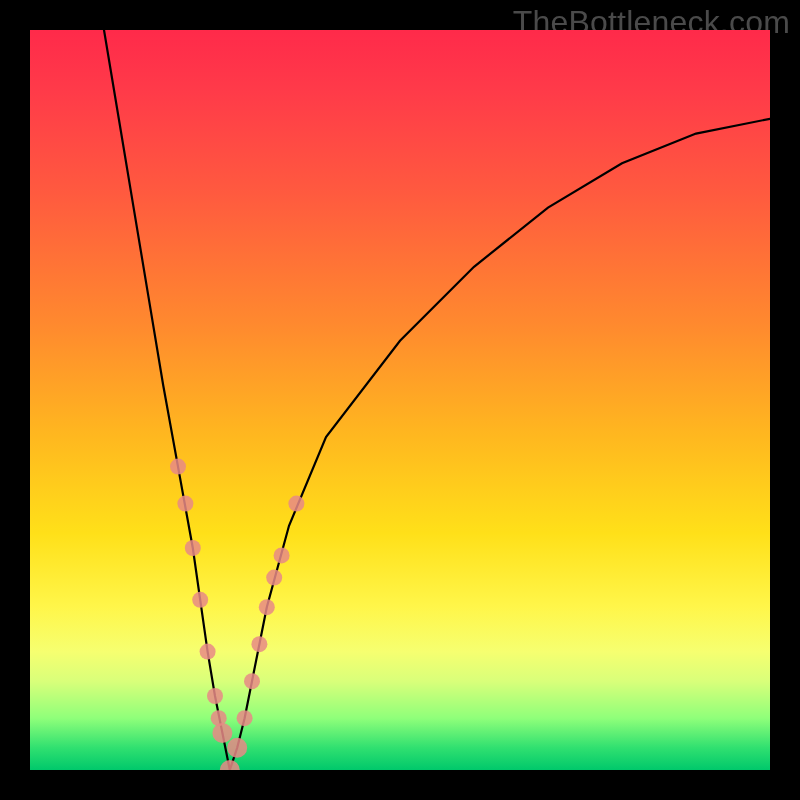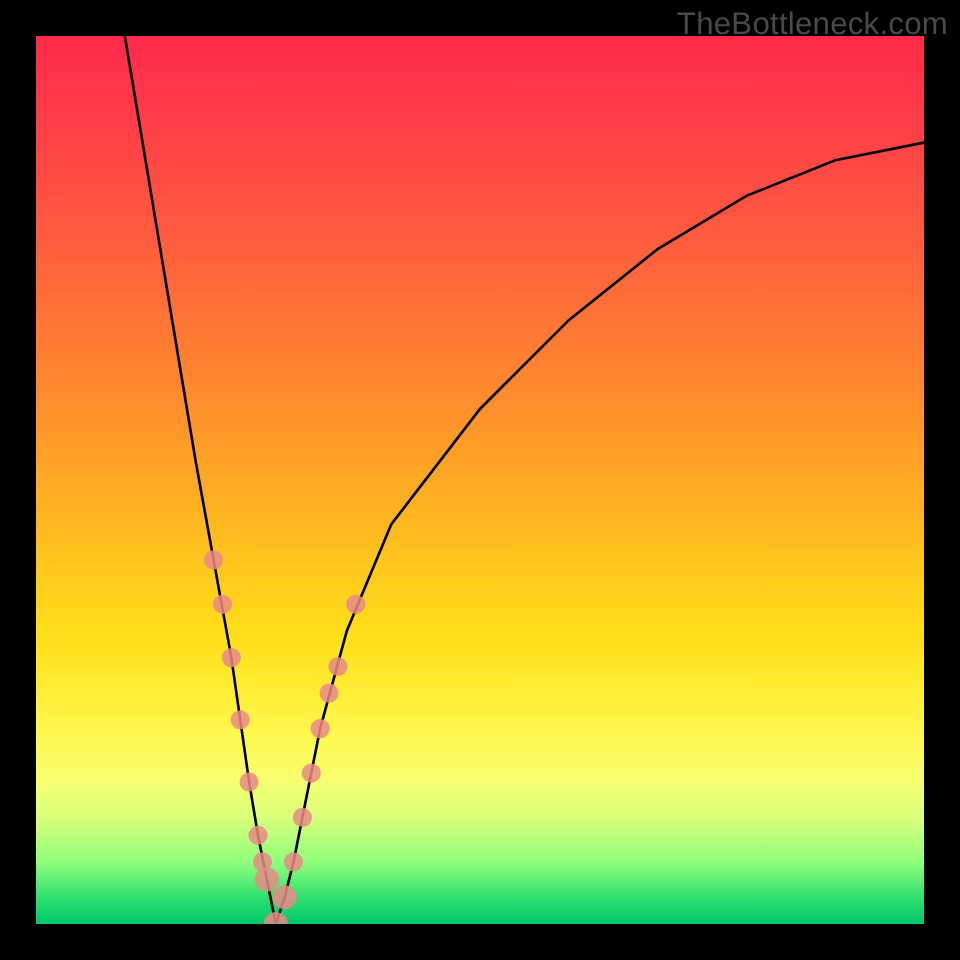--- a/index.html
+++ b/index.html
@@ -39,21 +39,21 @@
       #8fff7a 93%,
       #30e070 97%,
       #00c86b 100%
     );
   }
   .watermark {
     position: absolute;
     top: 4px;
     right: 10px;
     color: #4a4a4a;
-    font-size: 26px;
+    font-size: 32px;
     letter-spacing: 0.2px;
     font-weight: 400;
     user-select: none;
   }
   svg.curve {
     position: absolute;
     left: 0;
     top: 0;
     width: 740px;
     height: 740px;

